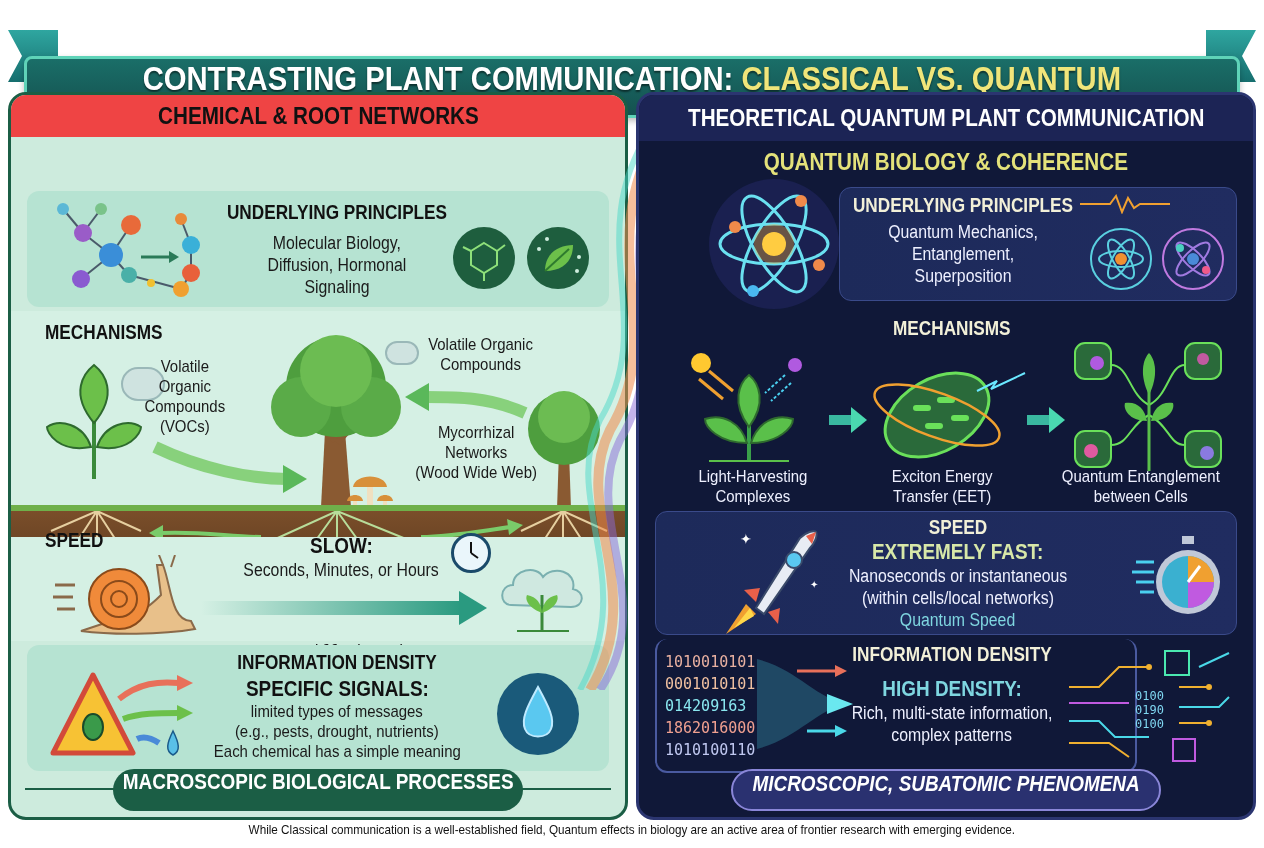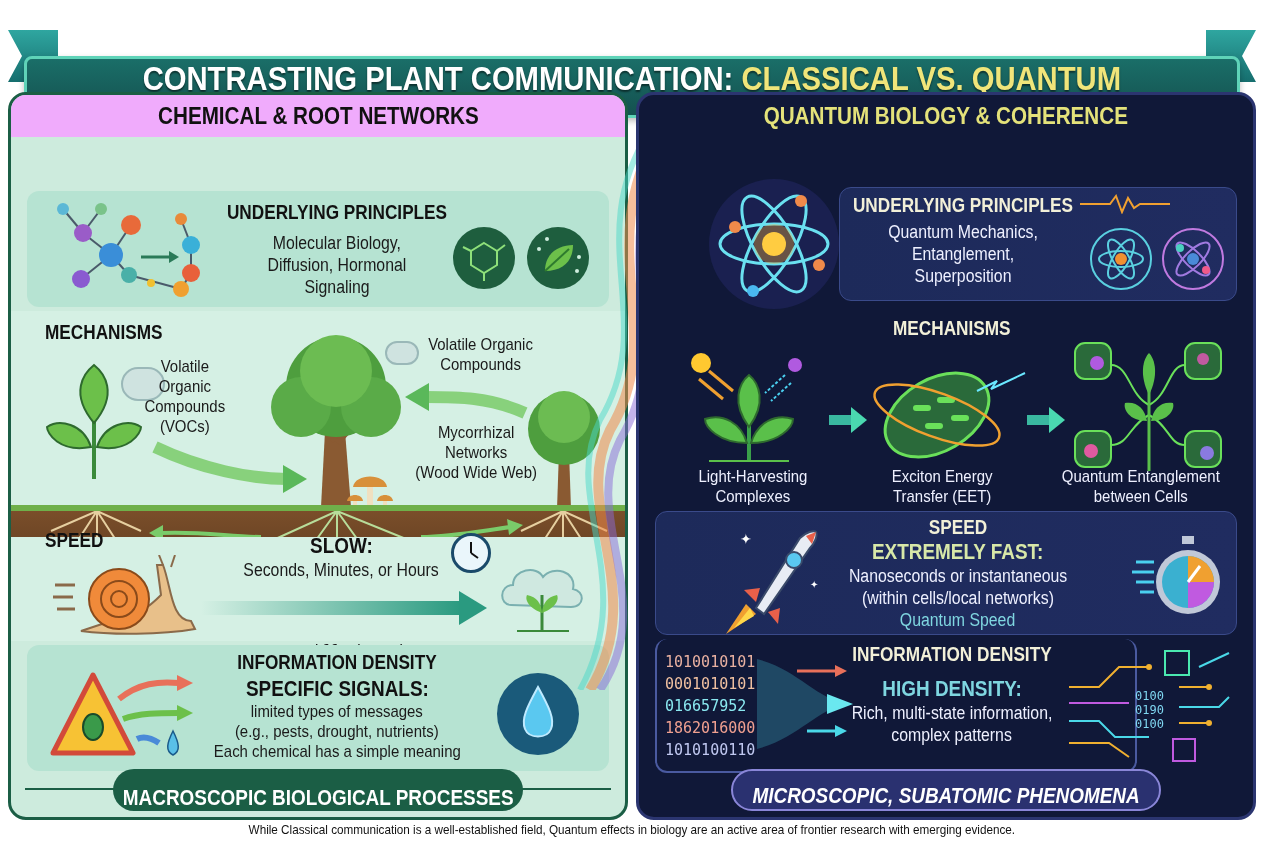--- a/index.html
+++ b/index.html
@@ -23,21 +23,21 @@
   .panel.classical { left: 8px; width: 620px; background: #cdebdd; border: 3px solid #1b5e45; }
   .panel.quantum { left: 636px; width: 620px; background: #101838; border: 3px solid #2b3570; }
 
   .panel-head { height: 46px; display: flex; align-items: center; justify-content: center; }
   .classical .panel-head { background: #1b5e45; }
   .quantum .panel-head { background: #1c2455; }
   .panel-head span { color: #fff; font-weight: 700; font-size: 24px; transform: scaleX(0.86); white-space: nowrap; }
 
   .sub-head { height: 42px; display: flex; align-items: center; justify-content: center; }
   .sub-head span { font-weight: 700; font-size: 24px; transform: scaleX(0.86); white-space: nowrap; }
-  .classical .sub-head { background: #f0abfc; }
+  .classical .sub-head { background: #ef4444; }
   .classical .sub-head span { color: #111; }
   .quantum .sub-head span { color: #e4e27a; }
 
   .section { position: absolute; left: 16px; right: 16px; border-radius: 12px; }
   .classical .section.boxed { background: #b6e3d2; }
   .quantum .section.boxed { background: linear-gradient(90deg, #1d2a5a, #202c60); border: 1px solid #3a4a8a; }
 
   .sec-title { font-weight: 700; font-size: 20px; white-space: nowrap; display: inline-block; transform-origin: left center; transform: scaleX(0.86); }
   .classical .sec-title { color: #111; }
   .quantum .sec-title { color: #f2f0d8; }
@@ -48,21 +48,21 @@
 
   .centered { position: absolute; text-align: center; display: flex; flex-direction: column; align-items: center; }
   .emph { font-weight: 700; font-size: 22px; transform: scaleX(0.86); white-space: nowrap; }
 
   .label { position: absolute; font-size: 17px; line-height: 20px; text-align: center; white-space: nowrap; transform: scaleX(0.88); }
   .classical .label { color: #1a1a1a; }
   .quantum .label { color: #eef0ff; }
 
   
   .footer-pill { position: absolute; left: 50%; bottom: 6px; transform: translateX(-50%); height: 42px; padding: 0 24px;
-    border-radius: 21px; display: flex; align-items: flex-end; justify-content: center; white-space: nowrap; }
+    border-radius: 21px; display: flex; align-items: flex-start; justify-content: center; white-space: nowrap; }
   .footer-pill span { font-weight: 700; font-size: 22px; color: #fff; transform: scaleX(0.86); display: inline-block; }
   .classical .footer-pill { background: #1b5e45; width: 410px; }
   .quantum .footer-pill { background: #2a3170; border: 2px solid #8a86d8; width: 430px; font-style: italic; }
   .footer-line { position: absolute; bottom: 27px; height: 2px; }
   .classical .footer-line { background: #1b5e45; }
 
   .caption { position: absolute; left: 0; right: 0; top: 822px; text-align: center; font-size: 13px; color: #111; }
   .caption span { display: inline-block; transform: scaleX(0.9); white-space: nowrap; }
 
   .ground { position: absolute; left: 0; right: 0; height: 60px; background: linear-gradient(#7a4e2a, #5c3a1e); }
@@ -300,20 +300,23 @@
   </div>
 </div>
 
 <svg class="abs" style="left:570px;top:130px;" width="120" height="560" viewBox="0 0 120 560">
   <path d="M90 0 C20 120, 100 200, 40 300 C0 380, 80 460, 20 560" stroke="#f08a4a" stroke-width="10" fill="none" opacity=".55"></path>
   <path d="M100 0 C30 130, 110 210, 50 310 C10 390, 90 470, 30 560" stroke="#8a6ad8" stroke-width="8" fill="none" opacity=".5"></path>
   <path d="M80 0 C10 110, 90 190, 30 290 C-10 370, 70 450, 10 560" stroke="#4ad8c8" stroke-width="6" fill="none" opacity=".5"></path>
 </svg>
 
 <div class="panel quantum">
+  <div class="panel-head">
+    <span>THEORETICAL QUANTUM PLANT COMMUNICATION</span>
+  </div>
   <div class="sub-head">
     <span>QUANTUM BIOLOGY &amp; COHERENCE</span>
   </div>
 
   <div class="abs" style="left:70px;top:84px;width:130px;height:130px;border-radius:50%;background:#1a2050;">
     <svg width="130" height="130" viewBox="0 0 130 130">
       <g fill="none" stroke="#6ae0f0" stroke-width="3">
         <ellipse cx="65" cy="65" rx="54" ry="20"></ellipse>
         <ellipse cx="65" cy="65" rx="54" ry="20" transform="rotate(60 65 65)"></ellipse>
         <ellipse cx="65" cy="65" rx="54" ry="20" transform="rotate(120 65 65)"></ellipse>
@@ -462,21 +465,21 @@
       <path d="M56 24 A26 26 0 0 1 82 50 L56 50 Z" fill="#f0a030"></path>
       <path d="M82 50 A26 26 0 0 1 56 76 L56 50 Z" fill="#c05ae0"></path>
       <line x1="56" y1="50" x2="68" y2="34" stroke="#fff" stroke-width="3"></line>
     </svg>
   </div>
 
   <div class="abs" style="left:16px;top:544px;width:482px;height:134px;border-radius:12px;border:2px solid #4a5aa0;border-top:none;">
     <div class="abs" style="left:8px;top:12px;width:180px;height:112px;font-family:'DejaVu Sans Mono',monospace;font-size:15px;line-height:22px;">
       <div style="color:#e8b0a0;">1010010101</div>
       <div style="color:#f0c0a0;">0001010101</div>
-      <div style="color:#8ae8f0;">016657952</div>
+      <div style="color:#8ae8f0;">014209163</div>
       <div style="color:#f0a090;">1862016000</div>
       <div style="color:#c0c8f0;">1010100110</div>
     </div>
     <svg class="abs" style="left:100px;top:10px;" width="100" height="110" viewBox="0 0 100 110">
       <path d="M0 10 C40 20, 60 50, 90 55 C60 60, 40 90, 0 100" fill="#4ad8e8" opacity=".25"></path>
       <polygon points="70,45 96,55 70,65" fill="#6ae8f0"></polygon>
       <line x1="40" y1="22" x2="80" y2="22" stroke="#e8705a" stroke-width="3"></line>
         <polygon points="78,16 90,22 78,28" fill="#e8705a"></polygon>
       <line x1="50" y1="82" x2="80" y2="82" stroke="#4ad8e8" stroke-width="3"></line>
         <polygon points="78,76 90,82 78,88" fill="#4ad8e8"></polygon>

